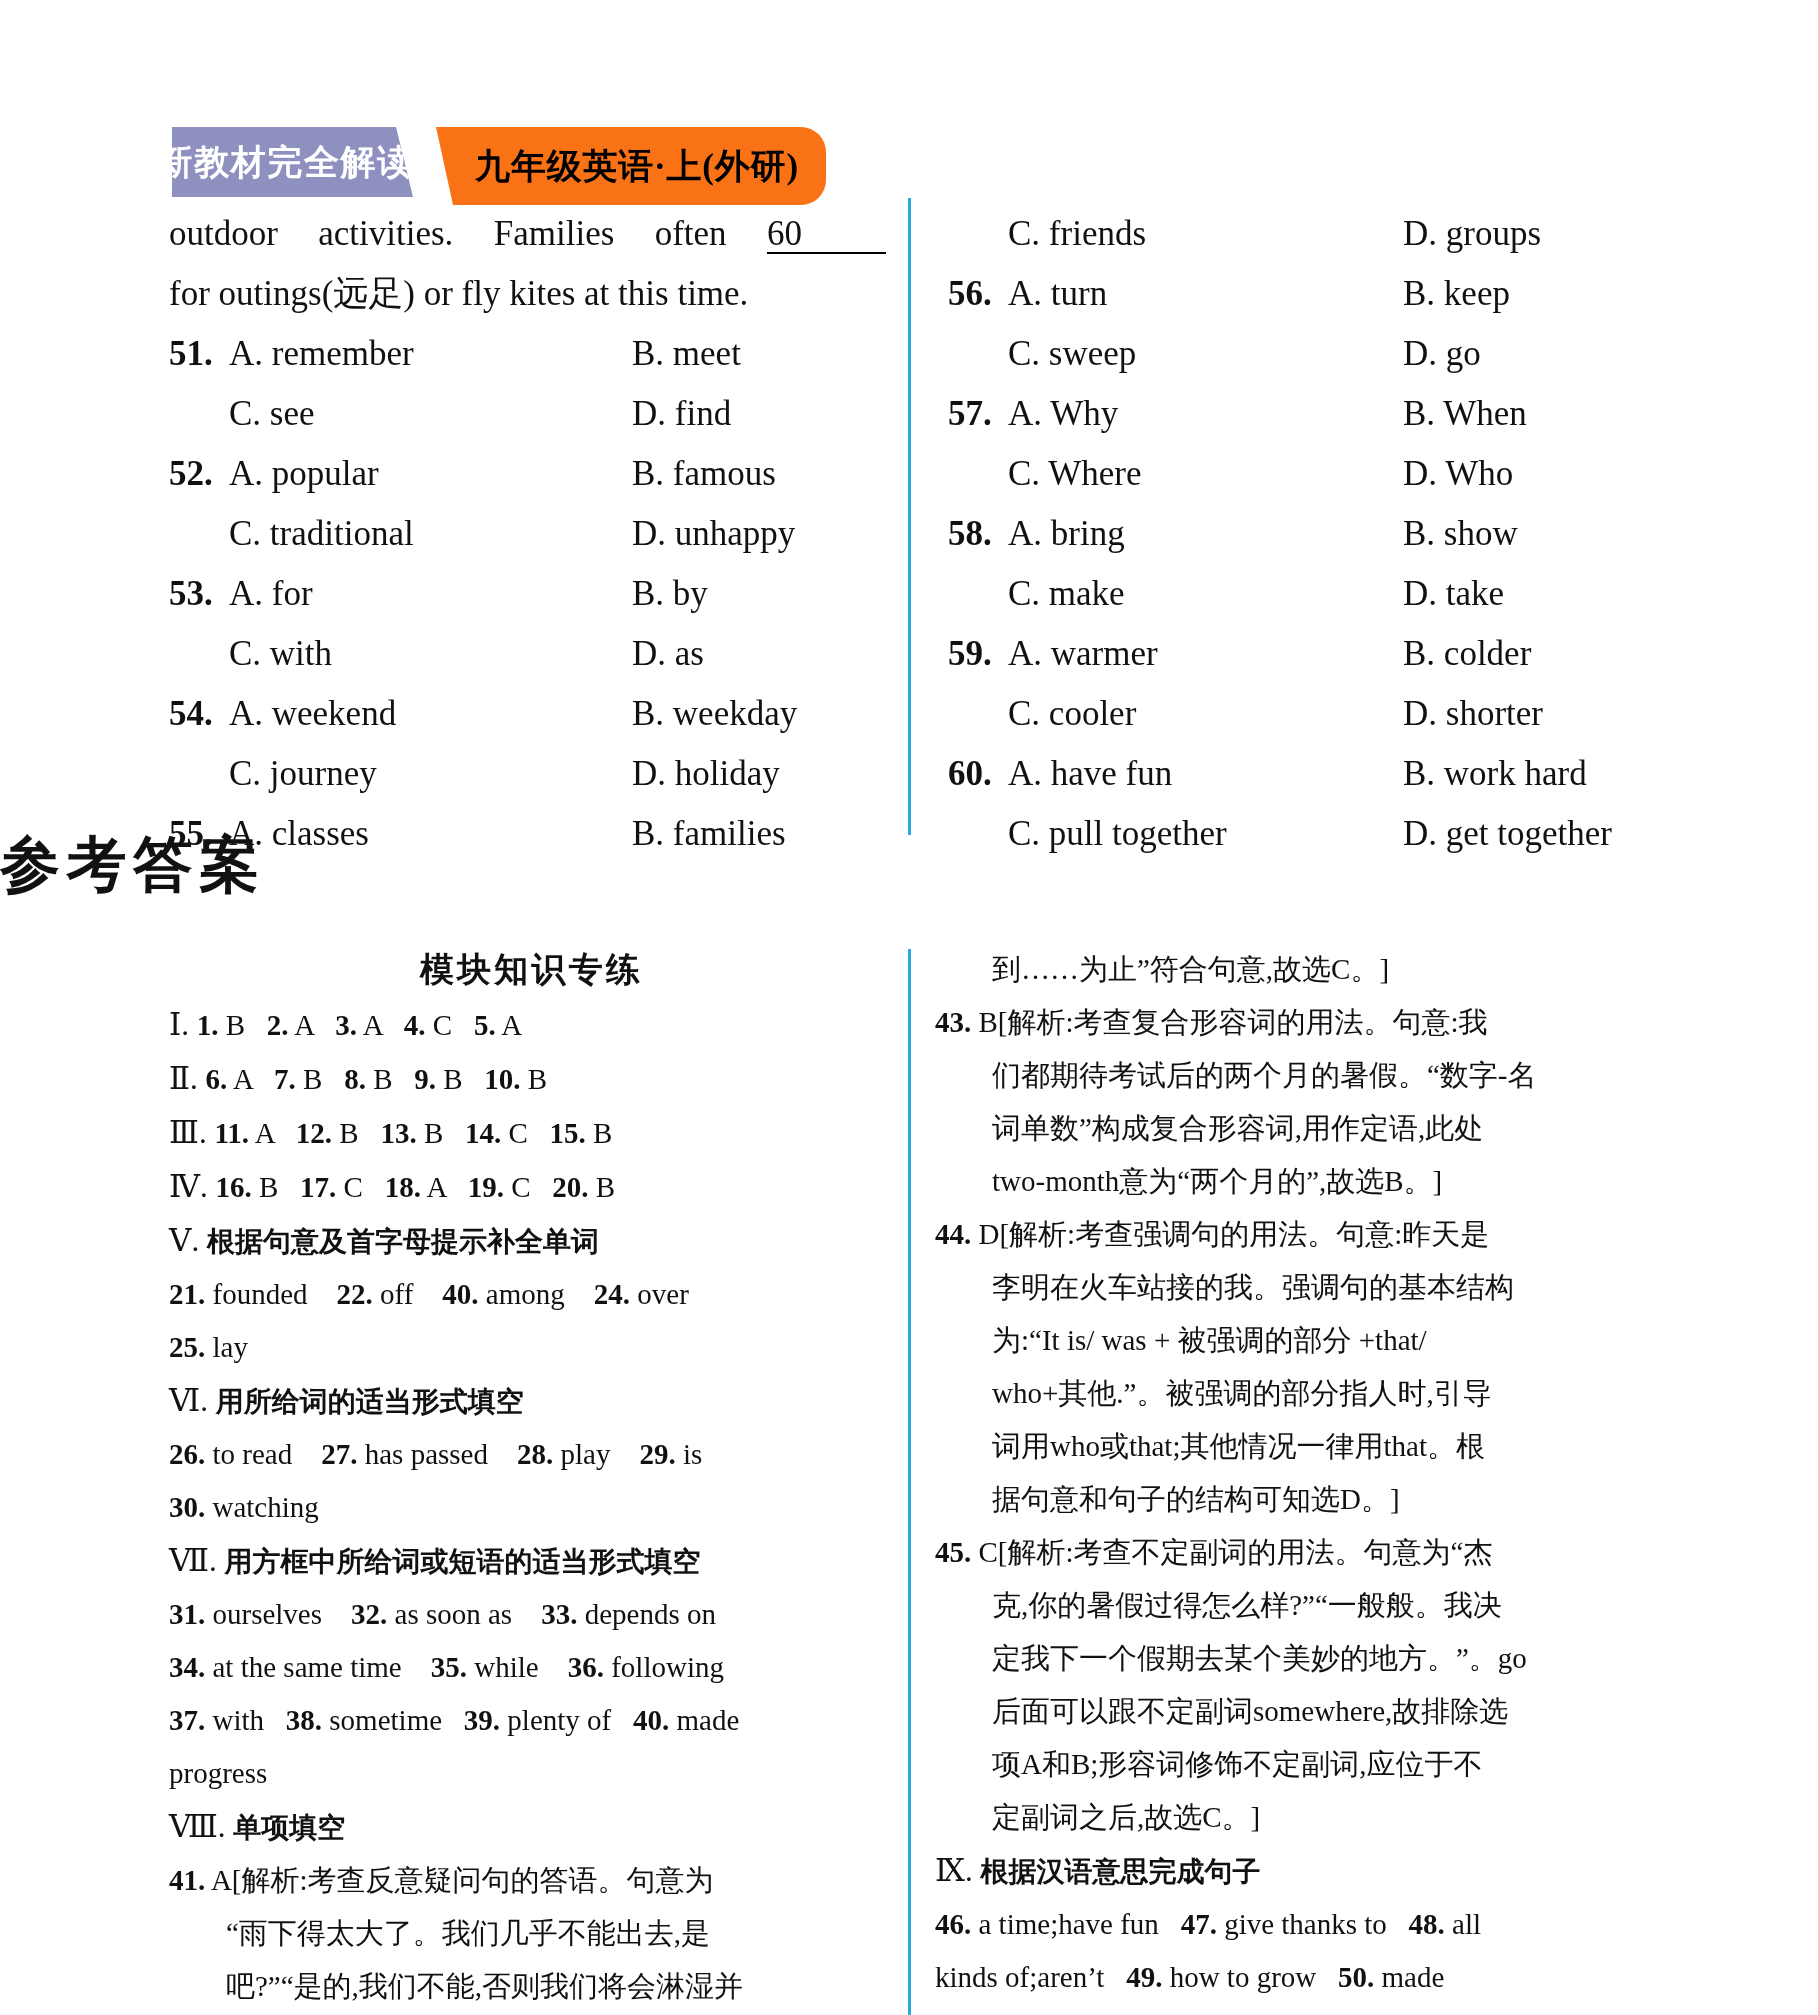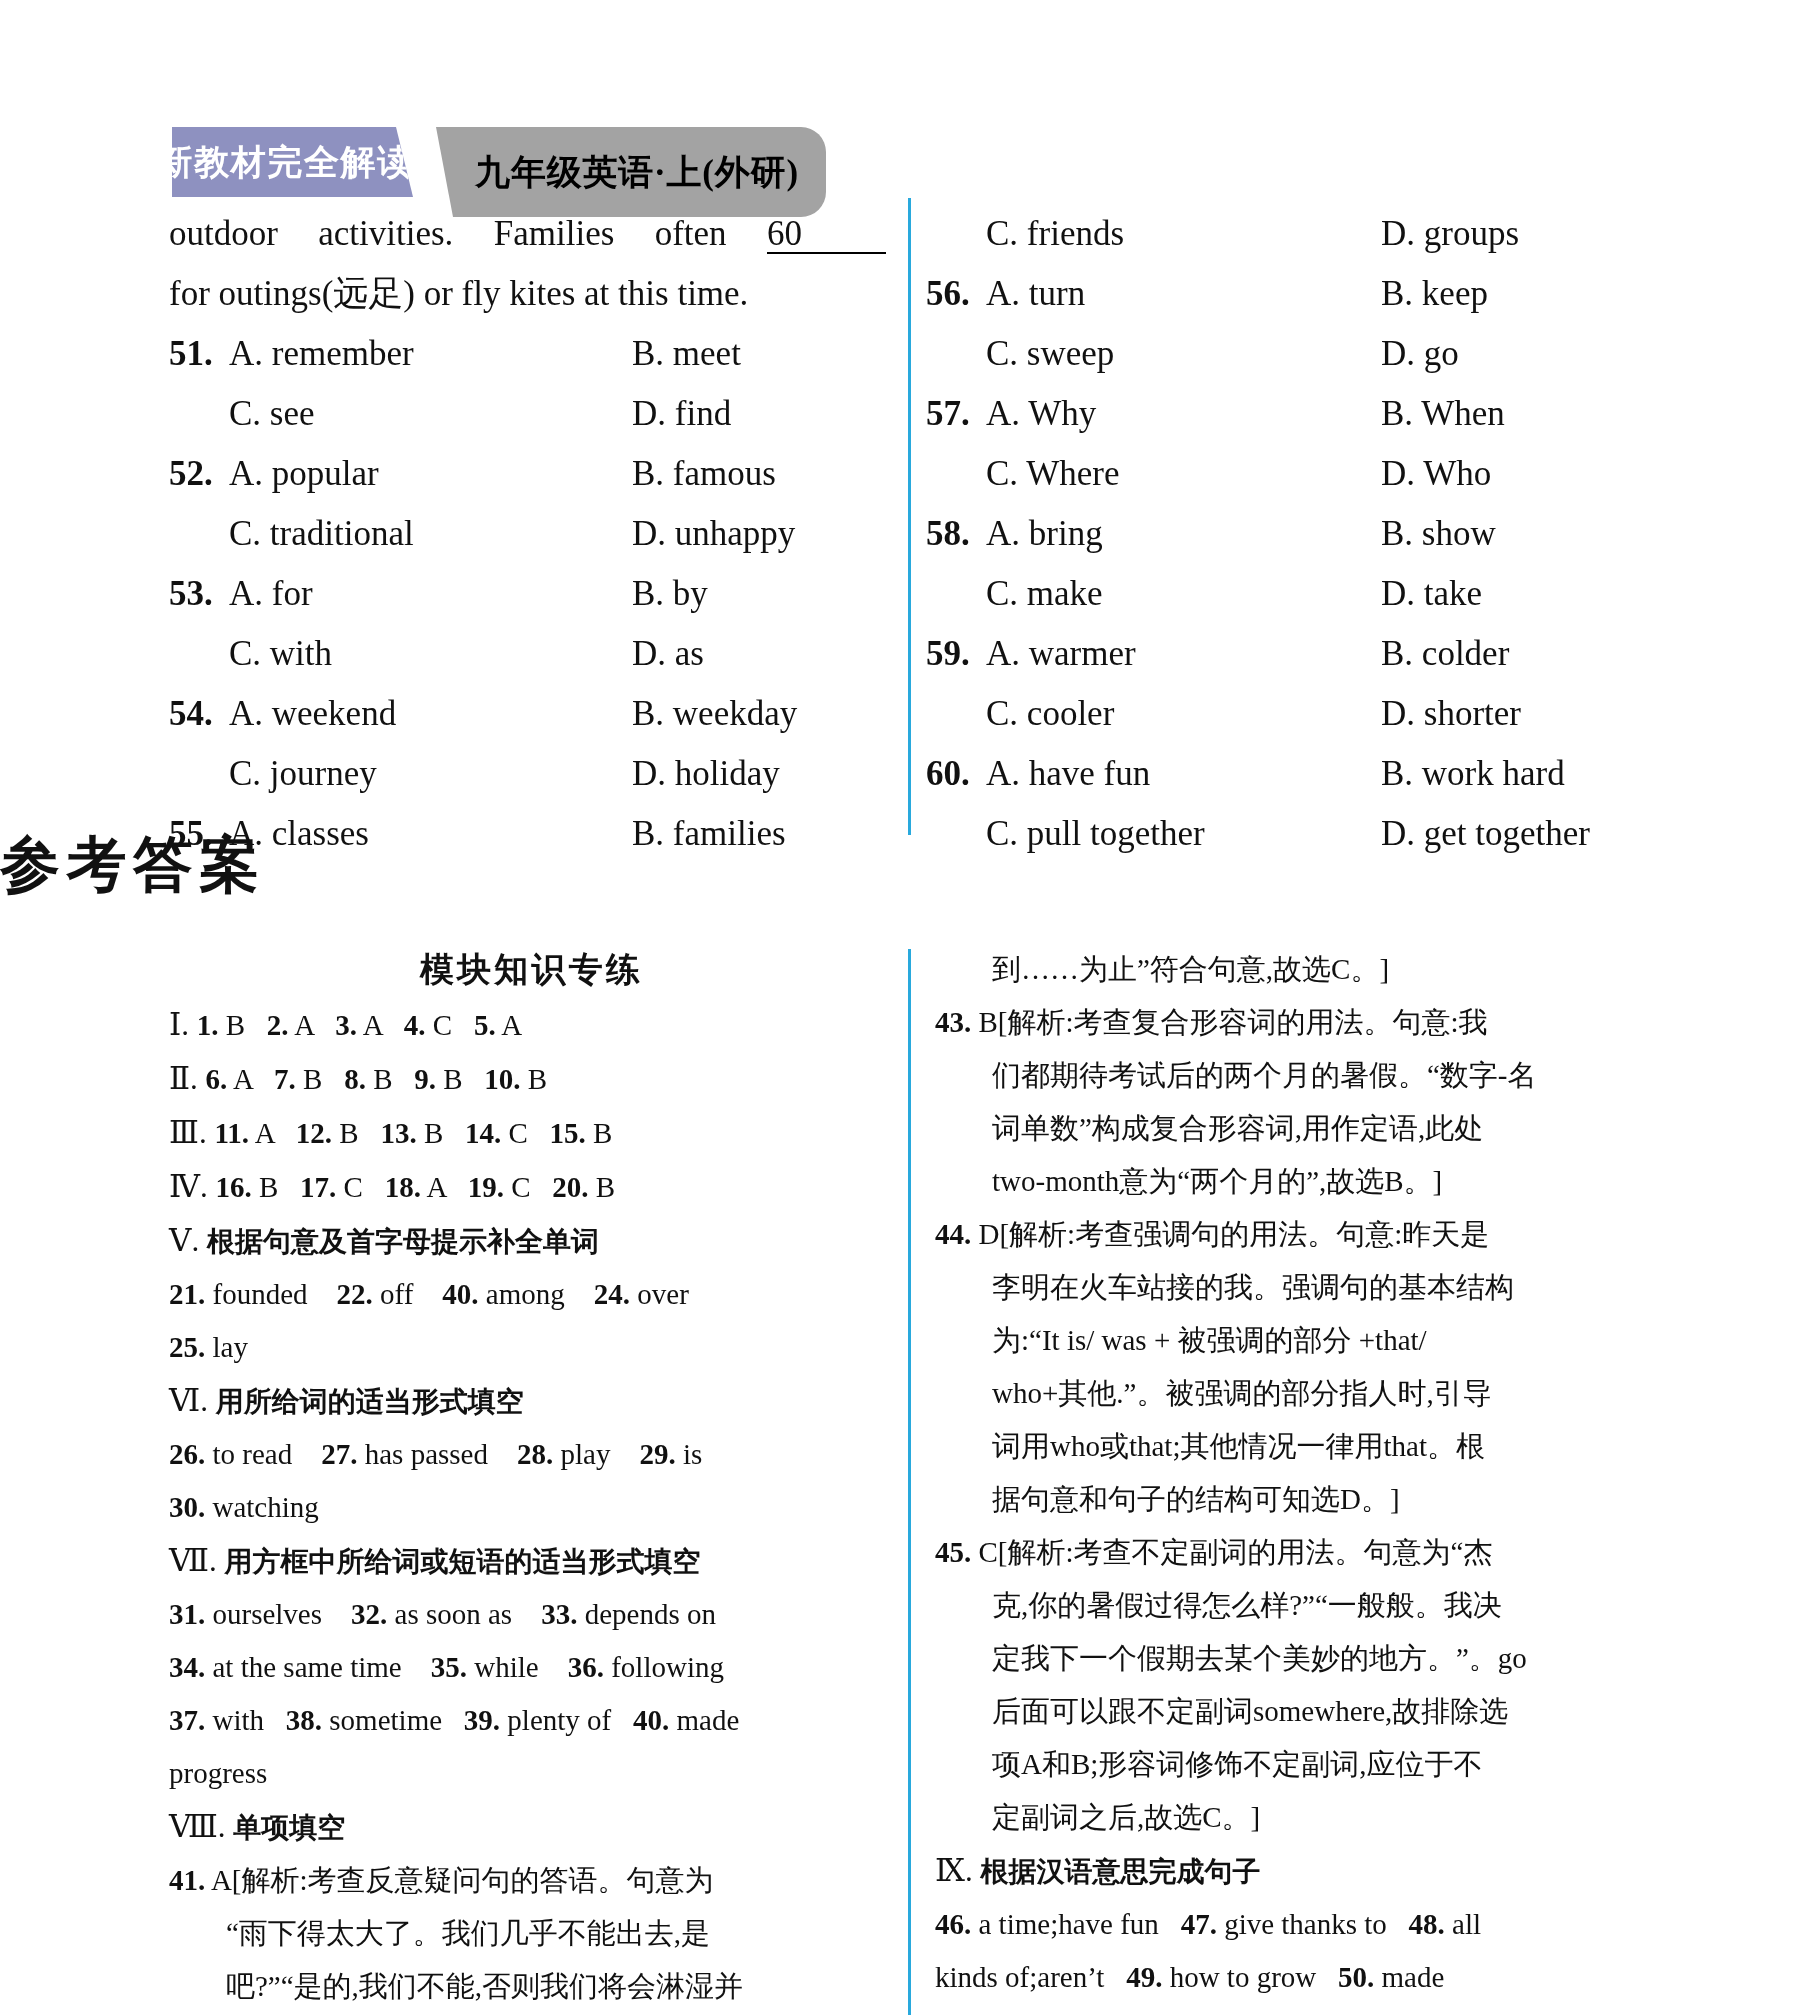--- a/index.html
+++ b/index.html
@@ -21,34 +21,34 @@
     background:#8e91c0;
     clip-path:polygon(0 0, calc(100% - 17px) 0, 100% 100%, 0 100%);
     display:flex;align-items:center;justify-content:center;
     padding-right:13.7px;box-sizing:border-box;
   }
   .hdr-para span{
     color:#ffffff;font-family:"Liberation Sans","DejaVu Sans",sans-serif;
     font-weight:bold;font-size:35px;letter-spacing:1.6px;white-space:nowrap;
   }
   .hdr-book{
-    position:absolute;left:436px;top:127px;width:390px;height:90px;
-    background:#a3a3a3;
+    position:absolute;left:436px;top:127px;width:390px;height:78px;
+    background:#f97316;
     border-radius:0 25px 25px 0;
     clip-path:polygon(0 0, 100% 0, 100% 100%, 17px 100%);
     display:flex;align-items:center;justify-content:center;
     padding-left:12px;box-sizing:border-box;
   }
   .hdr-book span{
     color:#000;font-size:35px;font-weight:bold;letter-spacing:0.8px;white-space:nowrap;
   }
   
   .q-col{position:absolute;top:204px;font-size:35px;}
   .q-col-left{left:169px;width:717px;}
-  .q-col-right{left:926px;width:737px;}
+  .q-col-right{left:948px;width:737px;}
   .q-line{height:60px;line-height:60px;white-space:nowrap;}
   .q-line1{text-align:justify;text-align-last:justify;white-space:normal;}
   .blank-60{
     display:inline-block;min-width:119px;text-align:center;
     border-bottom:2.4px solid #000;line-height:1.02;vertical-align:baseline;
   }
   .q-row{display:grid;height:60px;line-height:60px;white-space:nowrap;}
   .q-col-left  .q-row{grid-template-columns:60px 403px auto;}
   .q-col-right .q-row{grid-template-columns:60px 395px auto;}
   .qn{font-weight:bold;}

